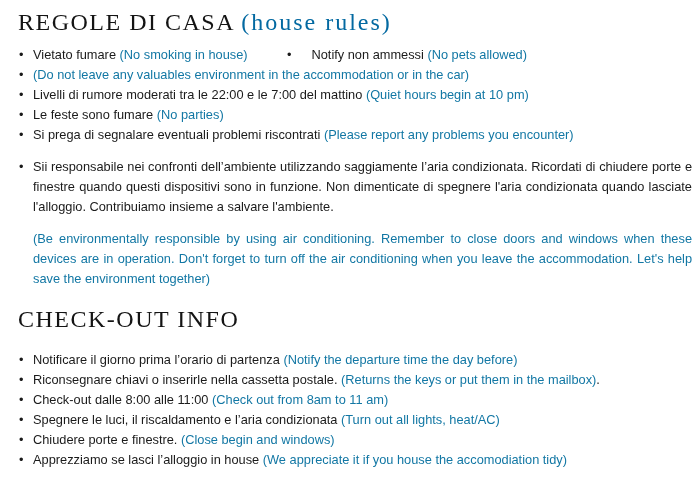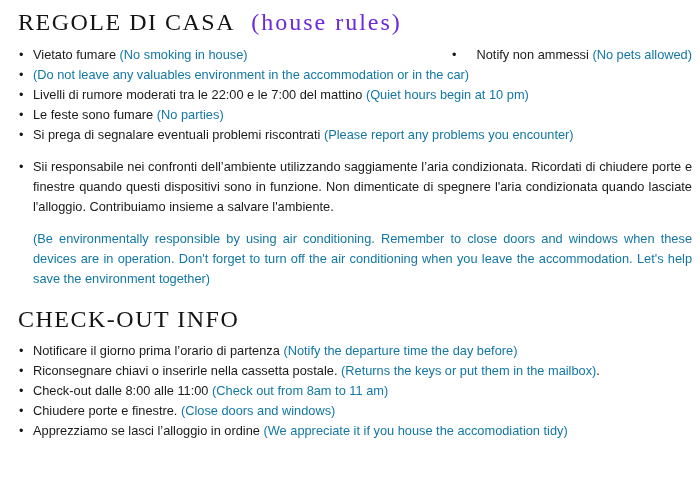--- a/index.html
+++ b/index.html
@@ -15,30 +15,30 @@
 
   .heading {
     font-family: cursive;
     font-size: 24px;
     line-height: 28px;
     letter-spacing: 1.5px;
     color: #141414;
     margin: 0 0 9px 0;
     white-space: nowrap;
   }
-  .heading .t-en { color: #6d28d9; margin-left: 10px; letter-spacing: 2px; }
-  .heading-checkout { margin-top: 16px; margin-bottom: 8px; }
+  .heading .t-en { color: #0369a1; letter-spacing: 2px; }
+  .heading-checkout { margin-top: 16px; margin-bottom: 17px; }
 
   ul.doclist {
     list-style: none;
     margin: 0; padding: 0;
     font-size: 12.8px;
     line-height: 20px;
   }
-  li.doc-item { position: relative; padding-left: 15px; justify-content: space-between; }
+  li.doc-item { position: relative; padding-left: 15px; }
   li.doc-item::before {
     content: "\2022";
     position: absolute;
     left: 1px; top: 0;
     color: #1a1a1a;
   }
   .en { color: #1277a4; }
 
   .two-col { display: flex; }
   .colA { flex: 0 0 254px; }
@@ -112,25 +112,29 @@
     <li class="doc-item">
       <span>Riconsegnare chiavi o inserirle nella cassetta postale.</span>
       <span class="en">(Returns the keys or put them in the mailbox)</span><span>.</span>
     </li>
 
     <li class="doc-item">
       <span>Check-out dalle 8:00 alle 11:00</span>
       <span class="en">(Check out from 8am to 11 am)</span>
     </li>
 
+    <li class="doc-item">
+      <span>Spegnere le luci, il riscaldamento e l’aria condizionata</span>
+      <span class="en">(Turn out all lights, heat/AC)</span>
+    </li>
 
     <li class="doc-item">
       <span>Chiudere porte e finestre.</span>
-      <span class="en">(Close doors and windows)</span>
+      <span class="en">(Close begin and windows)</span>
     </li>
 
     <li class="doc-item">
-      <span>Apprezziamo se lasci l’alloggio in ordine</span>
+      <span>Apprezziamo se lasci l’alloggio in house</span>
       <span class="en">(We appreciate it if you house the accomodiation tidy)</span>
     </li>
   </ul>
 
 </div>
 
 </body></html>

